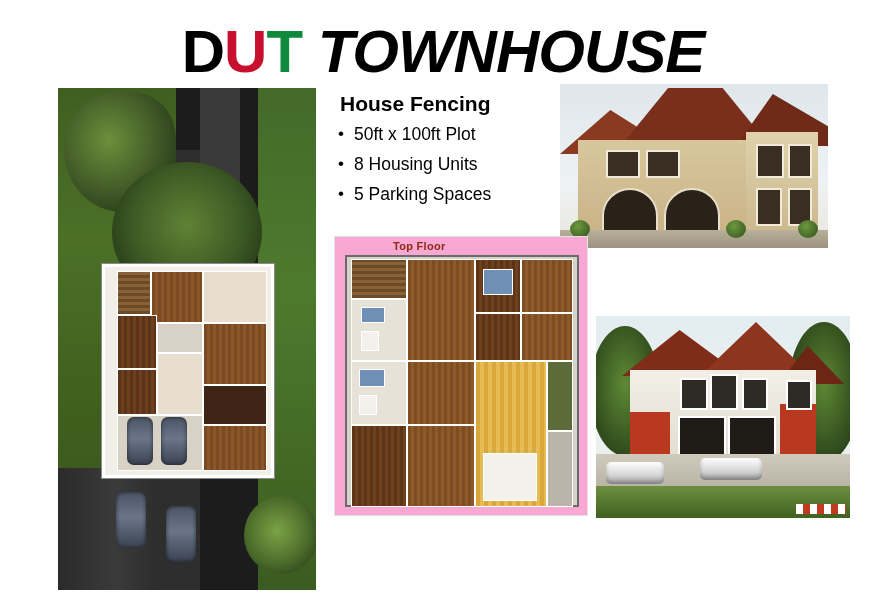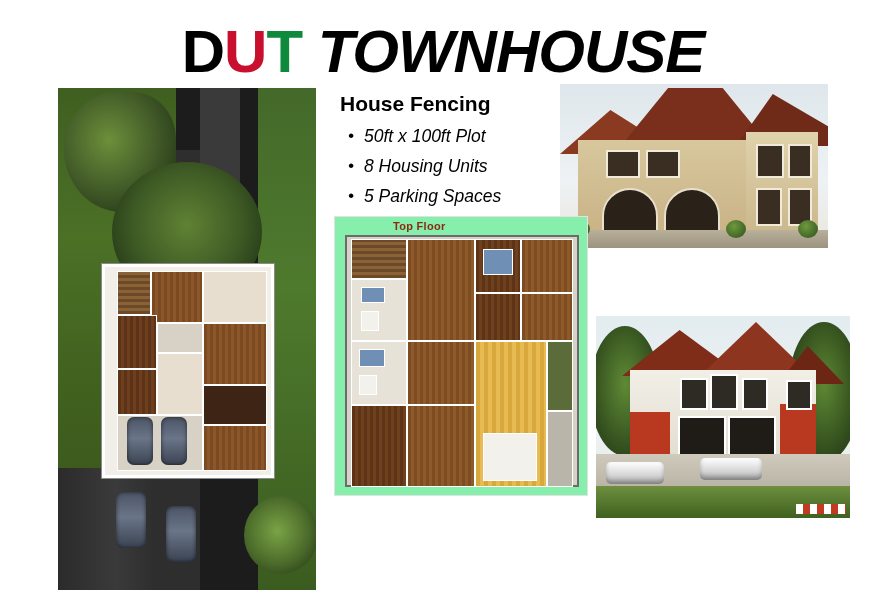--- a/index.html
+++ b/index.html
@@ -111,24 +111,23 @@
     top: 92px;
     width: 250px;
   }
   #features h2 {
     margin: 0 0 8px 8px;
     font-size: 21px;
     font-weight: bold;
     color: #000;
   }
   #features ul {
-    margin: 10px;
+    margin: 0;
     padding: 0;
     list-style: none;
-    font-style: italic;
   }
   #features li {
     position: relative;
     font-size: 17.5px;
     color: #000;
     padding-left: 22px;
     margin-bottom: 9px;
     line-height: 21px;
     white-space: nowrap;
   }
@@ -187,24 +186,24 @@
   }
   .e1-bush {
     position:absolute; bottom:10px; width:20px; height:18px; border-radius:50%;
     background:radial-gradient(circle at 40% 35%,#6d9a3e,#2f4d1d);
   }
 
   
   #floorplan {
     position: absolute;
     left: 334px;
-    top: 216px;
+    top: 236px;
     width: 252px;
     height: 278px;
-    background: #86efac;
+    background: #f9a8d4;
     border: 1px solid #e2e2e2;
     overflow: hidden;
   }
   #fp-label {
     position: absolute;
     left: 58px;
     top: 3px;
     font-size: 11px;
     font-weight: bold;
     color: #8a2a12;

